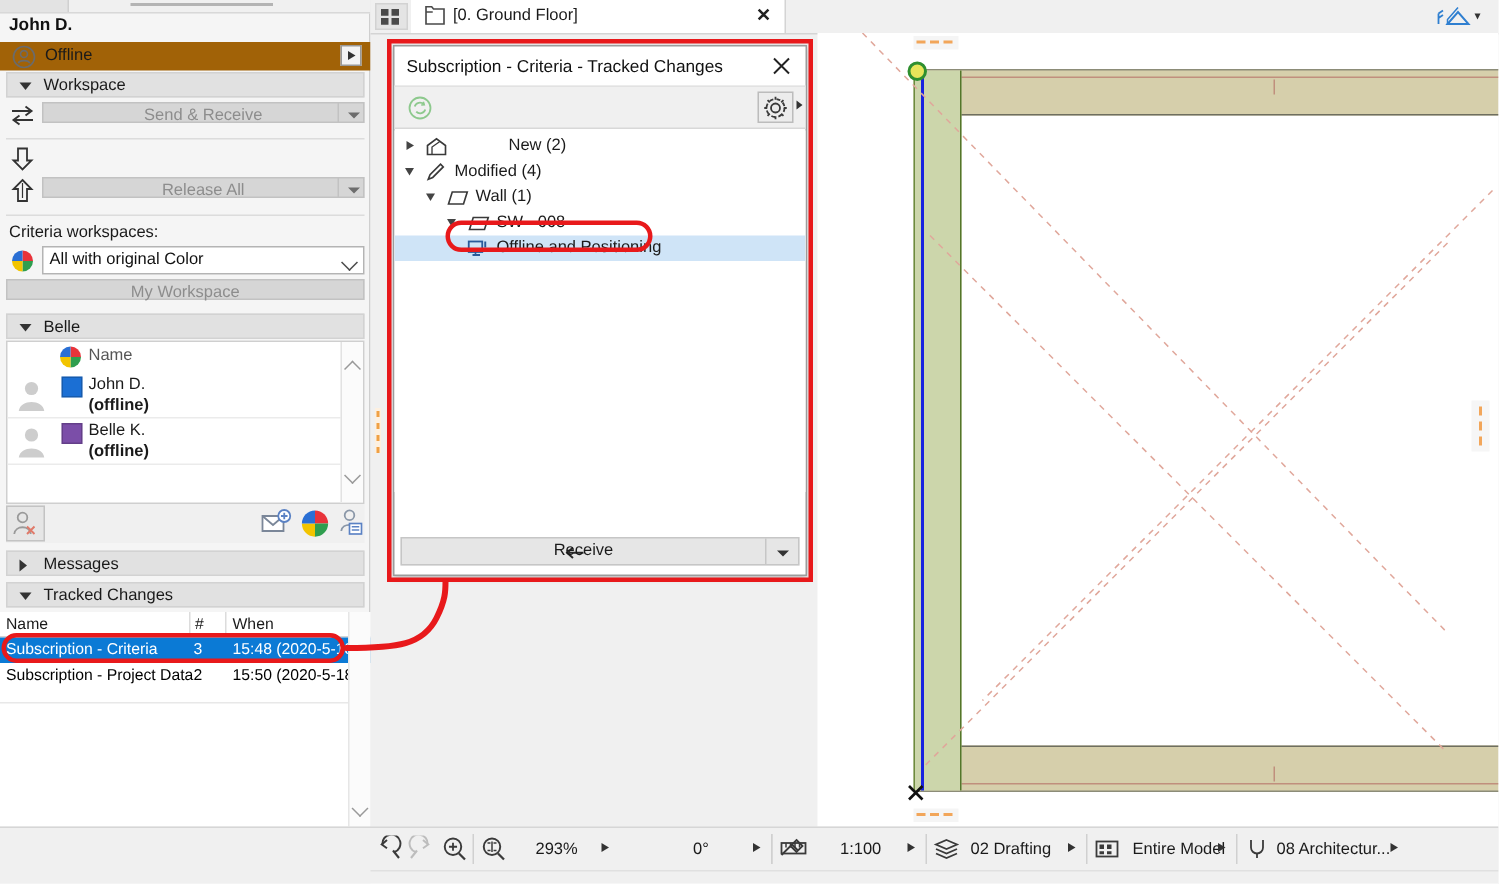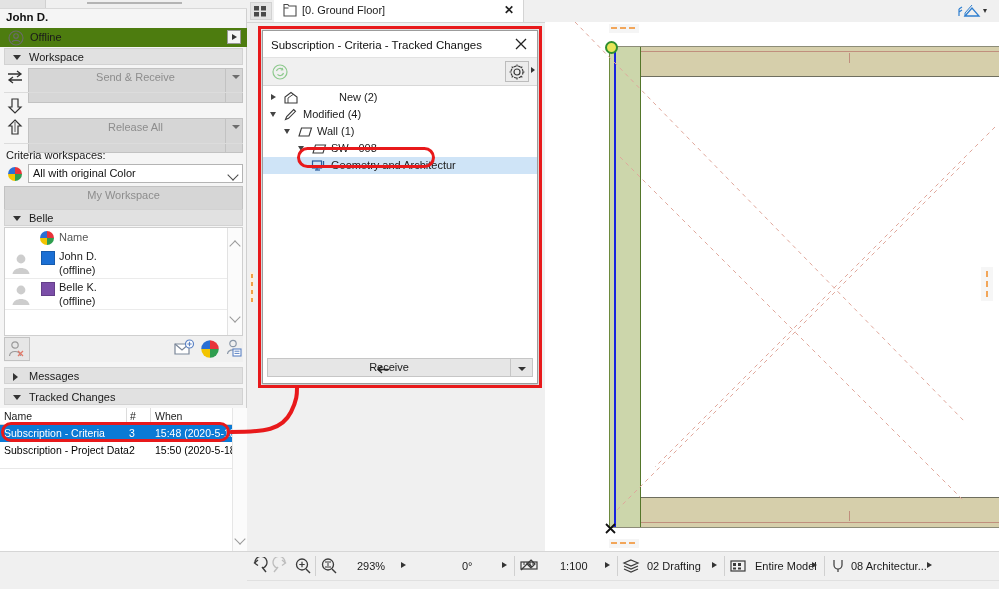--- a/index.html
+++ b/index.html
@@ -27,21 +27,21 @@
     position:absolute; left:87px; top:2px; width:95px; height:2px; background:#b4b4b4;
   }
   .panel-gap-left {
     position:absolute; left:0; top:0; width:45px; height:8px; background:#e3e3e3;
     border-right:1px solid #d0d0d0;
   }
   .user-title {
     position:absolute; left:6px; top:11px; font-size:11.5px; font-weight:bold; color:#111;
   }
   .offline-row {
-    position:absolute; left:0; top:28px; width:247px; height:19px; background:#4d7c0f;
+    position:absolute; left:0; top:28px; width:247px; height:19px; background:#a16207;
   }
   .offline-icon { position:absolute; left:8px; top:2px; width:16px; height:16px; }
   .offline-label { position:absolute; left:30px; top:3px; font-size:11px; color:#1a1a1a; }
   .offline-arrow {
     position:absolute; right:6px; top:2px; width:14px; height:14px;
     border:1px solid #999; background:#f4f4f4; box-sizing:border-box;
   }
   .offline-arrow::after {
     content:""; position:absolute; left:4px; top:3px;
     border-left:5px solid #333; border-top:3.5px solid transparent; border-bottom:3.5px solid transparent;
@@ -52,21 +52,21 @@
     border:1px solid #d2d2d2; box-sizing:border-box;
   }
   .section-header .tri {
     position:absolute; left:8px; top:6px; width:0; height:0;
   }
   .tri-down { border-left:4px solid transparent; border-right:4px solid transparent; border-top:5px solid #333; }
   .tri-right { border-top:4px solid transparent; border-bottom:4px solid transparent; border-left:5px solid #333; top:5px !important;}
   .section-header .lbl { position:absolute; left:24px; top:2px; font-size:11px; color:#1a1a1a; }
 
   .wide-button {
-    position:absolute; height:35px; background:#d6d6d6; border:1px solid #c2c2c2;
+    position:absolute; height:14px; background:#d6d6d6; border:1px solid #c2c2c2;
     box-sizing:border-box; color:#8d8d8d; font-size:11px; text-align:center; line-height:16px;
   }
   .wide-button .arrowbox {
     position:absolute; right:-1px; top:-1px; bottom:-1px; width:18px;
     border-left:1px solid #c2c2c2; box-sizing:border-box;
   }
   .wide-button .arrowbox::after {
     content:""; position:absolute; left:6px; top:7px;
     border-left:4px solid transparent; border-right:4px solid transparent; border-top:4px solid #6d6d6d;
   }
@@ -93,21 +93,21 @@
   .users-scrollbar {
     position:absolute; right:0; top:0; bottom:0; width:14px; background:#fbfbfb; border-left:1px solid #e2e2e2;
   }
   .sb-up, .sb-dn { position:absolute; left:3px; width:8px; height:8px; }
   .chev-up { border-top:1.6px solid #999; border-left:1.6px solid #999; transform:rotate(45deg); width:7px;height:7px;}
   .chev-dn { border-bottom:1.6px solid #999; border-right:1.6px solid #999; transform:rotate(45deg); width:7px;height:7px;}
   .user-row { position:absolute; left:0; width:224px; border-bottom:1px solid #ebebeb; box-sizing:border-box; }
   .avatar { position:absolute; left:4px; top:3px; width:24px; height:24px; }
   .colorchip { position:absolute; width:14px; height:14px; border:1px solid rgba(0,0,0,.18); box-sizing:border-box; }
   .uname { position:absolute; font-size:11px; color:#1a1a1a; }
-  .ustatus { position:absolute; font-size:11px; color:#1a1a1a; }
+  .ustatus { position:absolute; font-size:11px; color:#1a1a1a;font-weight:bold; }
 
   .users-toolbar { position:absolute; left:4px; width:239px; height:26px; background:#f0f0f0; }
   .tb-btn { position:absolute; width:26px; height:24px; }
   .tb-btn.framed { border:1px solid #c3c3c3; background:#e6e6e6; box-sizing:border-box; }
 
   
   .tc-table { position:absolute; left:0; width:247px; background:#ffffff; }
   .tc-head { position:absolute; left:0; top:0; width:247px; height:16px; background:#ffffff; border-bottom:1px solid #d4d4d4; }
   .tc-head .col { position:absolute; top:2px; font-size:10.5px; color:#1a1a1a; }
   .tc-head .vline { position:absolute; top:0; bottom:0; width:1px; background:#dcdcdc; }
@@ -651,21 +651,21 @@
 
       <div class="tree-row sel" style="top:70px;">
         <span class="tw-icon" style="left:48px;">
           <svg width="16" height="13" viewBox="0 0 16 13">
             <rect x="1.5" y="2" width="9" height="7" fill="none" stroke="#2a5a9a" stroke-width="1.2"></rect>
             <path d="M4 11 h5" stroke="#2a5a9a" stroke-width="1.2"></path>
             <path d="M6 9 v2" stroke="#2a5a9a" stroke-width="1.1"></path>
             <path d="M12.5 2 v4 M12.5 7.6 v1.2" stroke="#2a5a9a" stroke-width="1.3"></path>
           </svg>
         </span>
-        <span class="tw-lbl" style="left:68px;">Geometry and Architectur</span>
+        <span class="tw-lbl" style="left:68px;">Offline and Positioning</span>
       </div>
     </div>
 
     <div class="dlg-footer">
       <span class="arrowicon">
         <svg width="14" height="9" viewBox="0 0 14 9">
           <path d="M13 4.5 H3 M6 1 L2 4.5 L6 8" fill="none" stroke="#2a2a2a" stroke-width="1.3"></path>
         </svg>
       </span>
       <span class="lbl">Receive</span>

